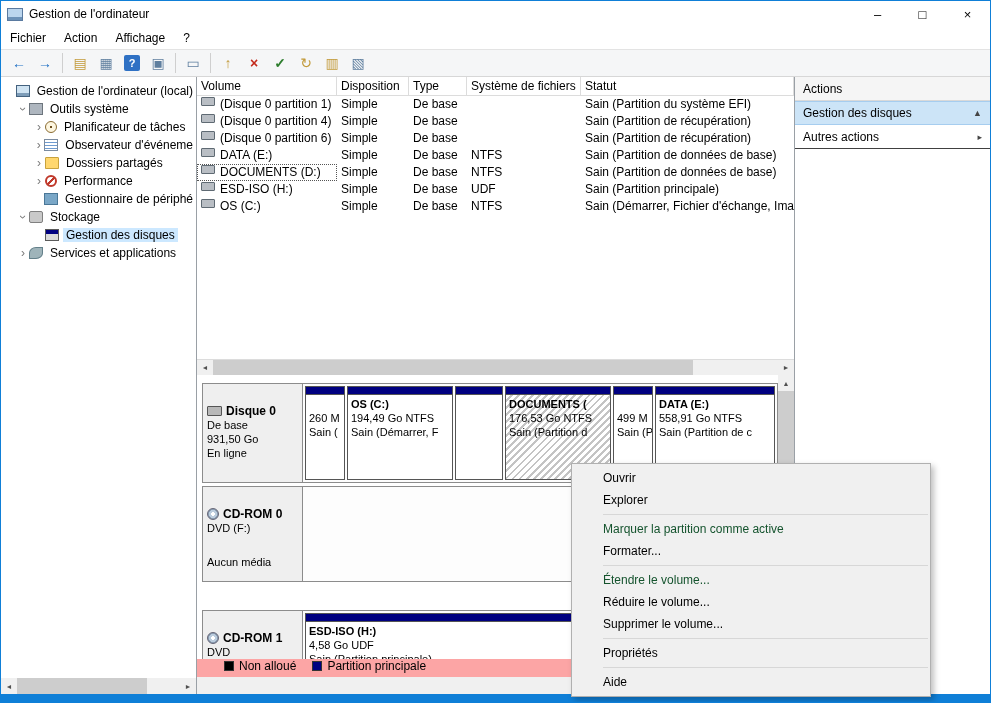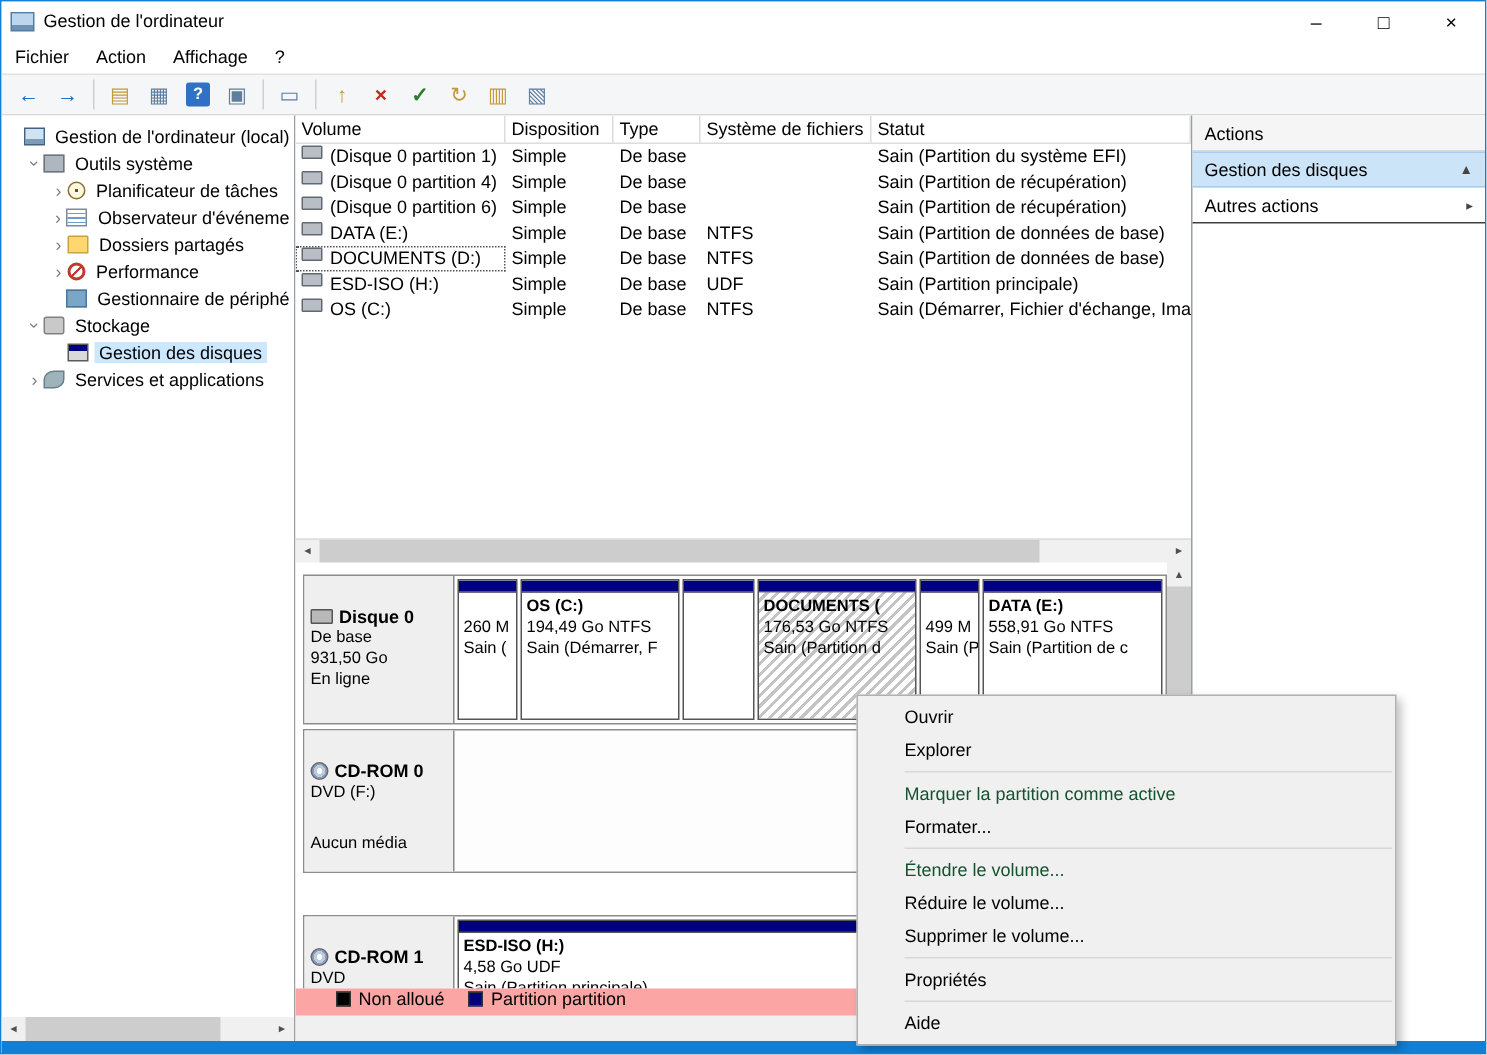--- a/index.html
+++ b/index.html
@@ -447,21 +447,21 @@
         <span class="sb-btn" style="margin-top:auto;">▼</span>
       </div>
 
       <div class="legend">
         <span class="leg-item">
           <span class="sq sq-black"></span>
           <span>Non alloué</span>
         </span>
         <span class="leg-item">
           <span class="sq sq-navy"></span>
-          <span>Partition partition</span>
+          <span>Partition principale</span>
         </span>
       </div>
     </div>
 
     <div class="actions-panel">
       <div class="ap-header">Actions</div>
       <div class="ap-row selected">
         <span>Gestion des disques</span>
         <span class="ap-chev">▲</span>
       </div>

